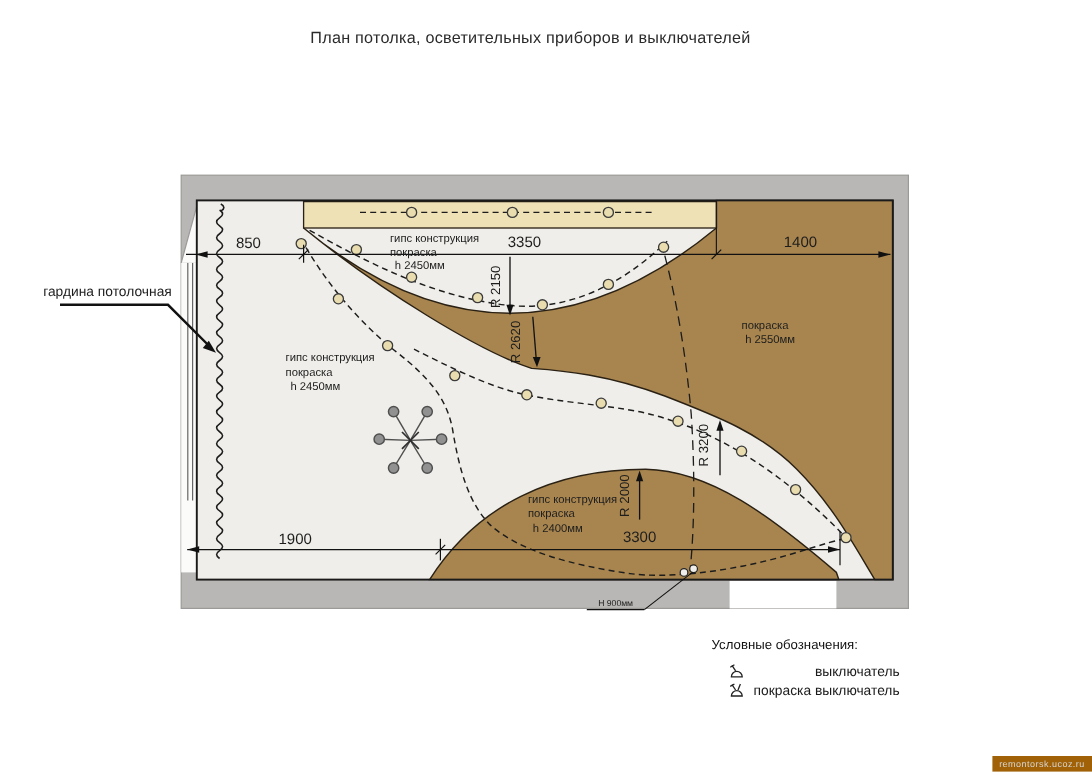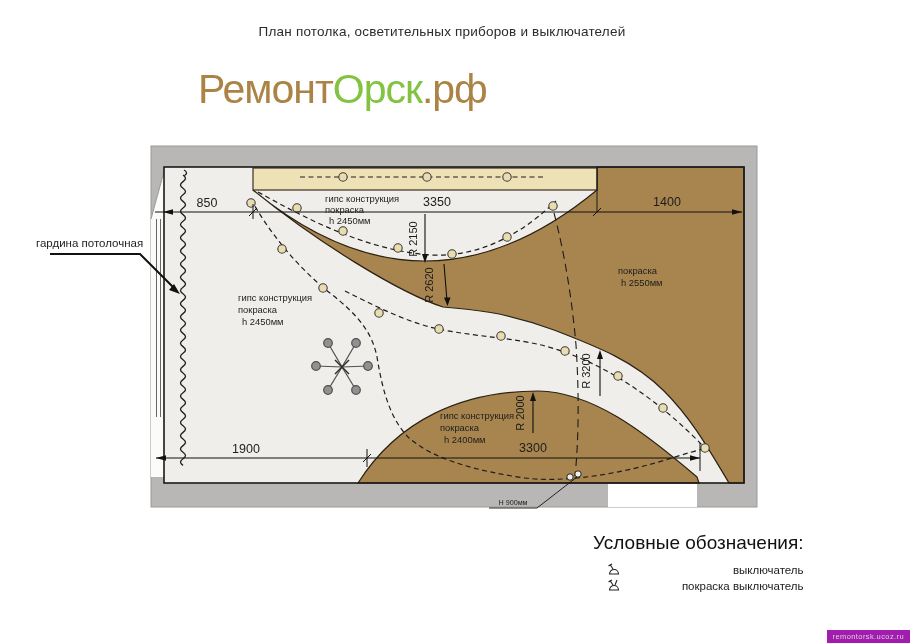--- a/index.html
+++ b/index.html
@@ -2,40 +2,37 @@
 <html><head>
 <meta charset="utf-8">
 <style>
   html,body{margin:0;padding:0;background:#ffffff;width:910px;height:644px;overflow:hidden;
     font-family:"Liberation Sans", sans-serif;}
   #stage{position:relative;width:910px;height:644px;background:#fff;}
   .title{position:absolute;left:0;top:24px;width:884px;text-align:center;
     font-size:13.5px;color:#2b2b2b;letter-spacing:.2px;}
   .logo{position:absolute;left:198px;top:66px;font-size:41px;letter-spacing:-1px;}
   .legend{position:absolute;left:593px;top:532px;}
-  .legend-heading{font-size:19px;color:#111;margin:0 0 9px 0;}
+  .legend-heading{font-size:11px;color:#111;margin:0 0 9px 0;}
   .legend-item{display:flex;align-items:center;gap:7px;font-size:11.5px;color:#1b1b1b;
     margin:0 0 3px 14px;justify-content:space-between;}
-  .watermark{position:absolute;right:0px;bottom:1px;background:#a21caf;color:#d6d6d6;
+  .watermark{position:absolute;right:0px;bottom:1px;background:#a16207;color:#d6d6d6;
     font-size:7.5px;padding:2px 6px;letter-spacing:.4px;}
   svg text{font-family:"Liberation Sans", sans-serif;fill:#1d1d1d;}
   .dimtxt{font-size:12.5px;}
   .lbl{font-size:9.4px;}
   .rlbl{font-size:11px;}
 </style>
 </head>
 <body>
 
 <div id="stage">
 
   <div class="title">План потолка, осветительных приборов и выключателей</div>
 
-  <div class="logo">
-    <span style="color:#ab8445;">Ремонт</span><span style="color:#82c341;">Орск</span><span style="color:#ab8445;">.рф</span>
-  </div>
 
   <svg id="plan-svg" width="910" height="644" viewBox="0 0 910 644" style="position:absolute;left:0;top:0;">
 
     <g>
       <rect x="151" y="146" width="606" height="361" fill="#b8b7b5" stroke="#9b9a98" stroke-width="1"></rect>
 
       <rect x="608" y="484" width="89" height="23" fill="#ffffff"></rect>
 
       <g>
         <rect x="151" y="219" width="13" height="258" fill="#fbfbfa"></rect>

